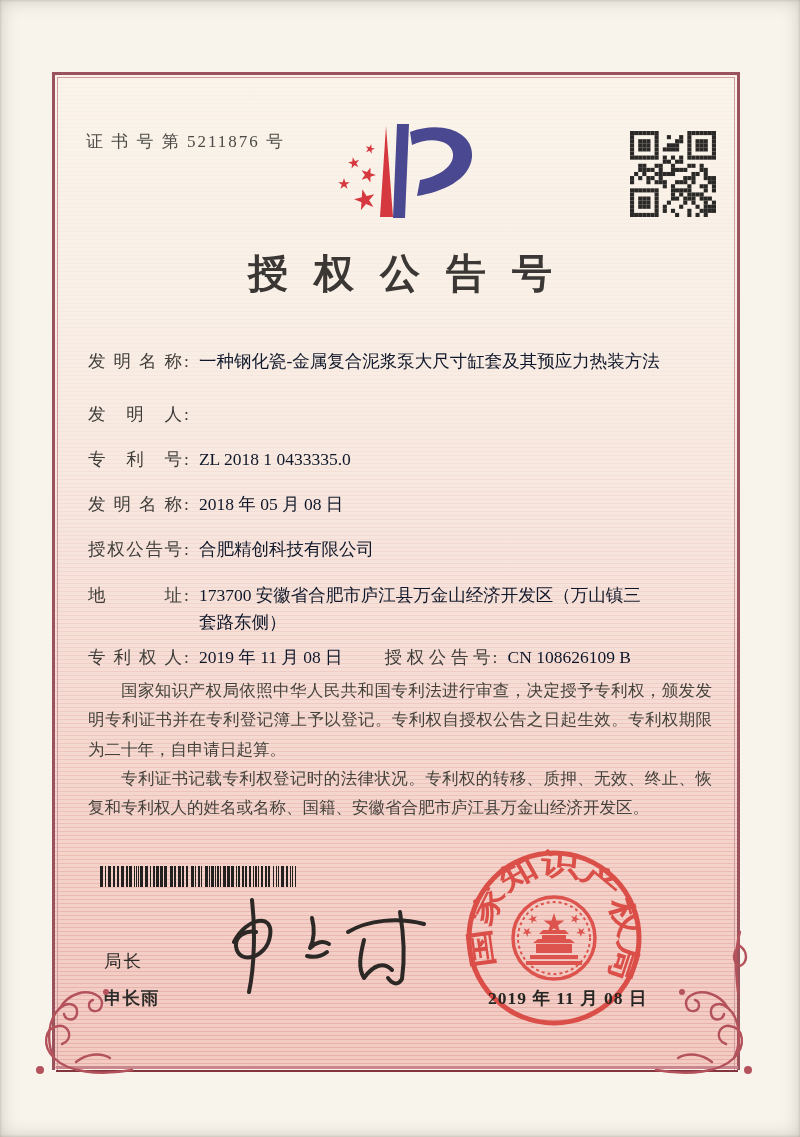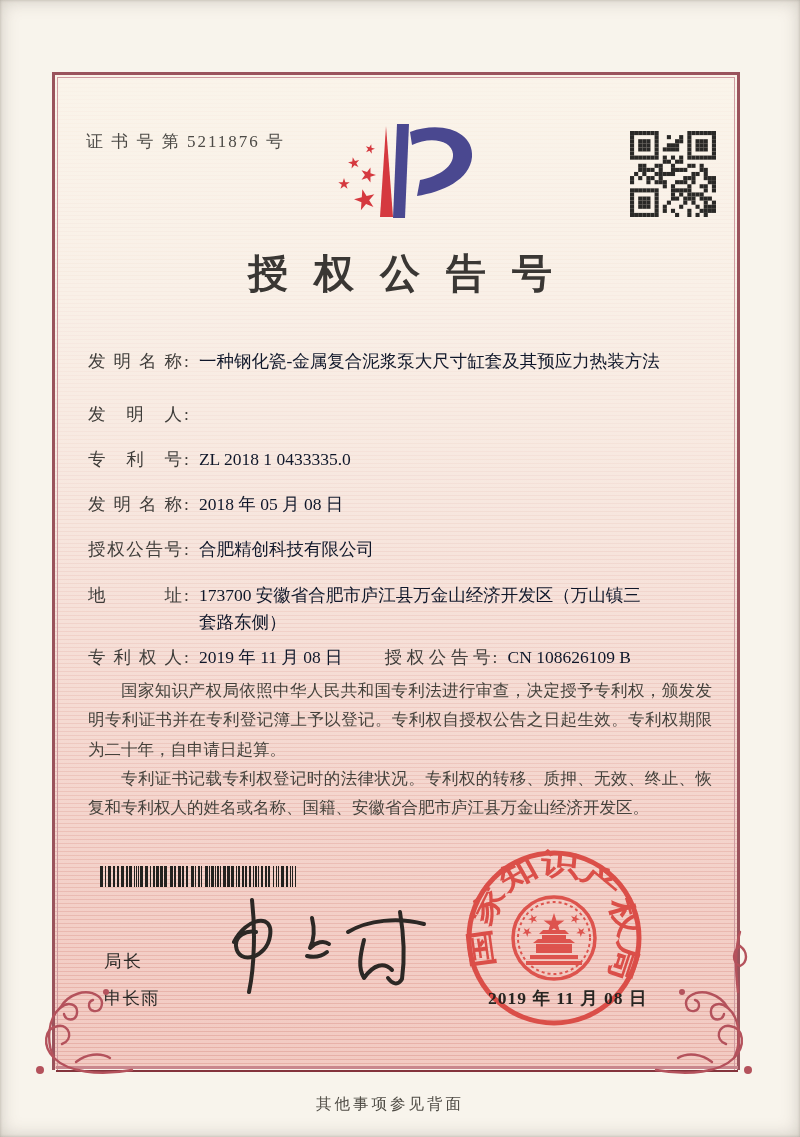--- a/index.html
+++ b/index.html
@@ -44,21 +44,21 @@
   .pair2 .flabel { width:106px; }
 
   .paras { position:absolute; left:88px; top:676px; width:624px; font-size:16.5px; line-height:1.78;
            color:#45423c; text-align:justify; }
   .paras p { text-indent:2em; }
 
   .barcode { position:absolute; left:100px; top:866px; width:202px; height:21px; display:flex; align-items:stretch; }
   .barcode i { display:block; background:#23211f; }
 
   .director { position:absolute; left:104px; top:928px; font-size:17.5px; color:#2e2c29;margin-top:21px; }
-  .director .dname { margin-top:13px; letter-spacing:1px; }
+  .director .dname { margin-top:13px; letter-spacing:1px;font-weight:bold; }
   .dtitle { letter-spacing:2px; }
 
   .signature { position:absolute; left:212px; top:884px; }
 
   .seal { position:absolute; left:464px; top:848px; }
   .seal-date { position:absolute; left:488px; top:986px; font-size:17.5px; font-weight:bold;
                color:#272521; letter-spacing:1px; z-index:5; }
 
   .page-info { position:absolute; left:0; top:1042px; width:760px; text-align:center;
                font-size:15px; color:#4a4740; letter-spacing:1px; }
@@ -467,21 +467,20 @@
         <rect x="-12" y="-3" width="24" height="6"></rect>
         <path d="M -21 5 h42 l-5,-4 h-32 Z"></path>
         <rect x="-18" y="6" width="36" height="9"></rect>
         <rect x="-24" y="17" width="48" height="4"></rect>
         <rect x="-28" y="23" width="56" height="4"></rect>
       </g>
     </g>
   </svg>
   <div class="seal-date">2019 年 11 月 08 日</div>
 
-  <div class="back-note">其他事项参见背面</div>
 
   <svg class="corner-ornament corner-left" width="108" height="100" viewBox="0 0 108 100">
     <g fill="none" stroke="#b4525c" stroke-width="2.4" stroke-linecap="round">
       <path d="M 104 86 C 70 92 40 88 26 74 C 14 62 16 44 30 42 C 42 40 46 56 34 60"></path>
       <path d="M 26 74 C 18 58 20 34 32 24 C 40 17 50 20 49 29 C 48 38 37 37 36 30"></path>
       <path d="M 32 24 C 40 10 58 4 70 12 C 77 17 74 28 66 27 C 60 26 59 18 65 16"></path>
       <path d="M 48 78 C 58 70 72 68 82 74"></path>
       <circle cx="12" cy="86" r="4" fill="#b4525c" stroke="none"></circle>
       <circle cx="78" cy="8" r="3" fill="#b4525c" stroke="none"></circle>
     </g>

